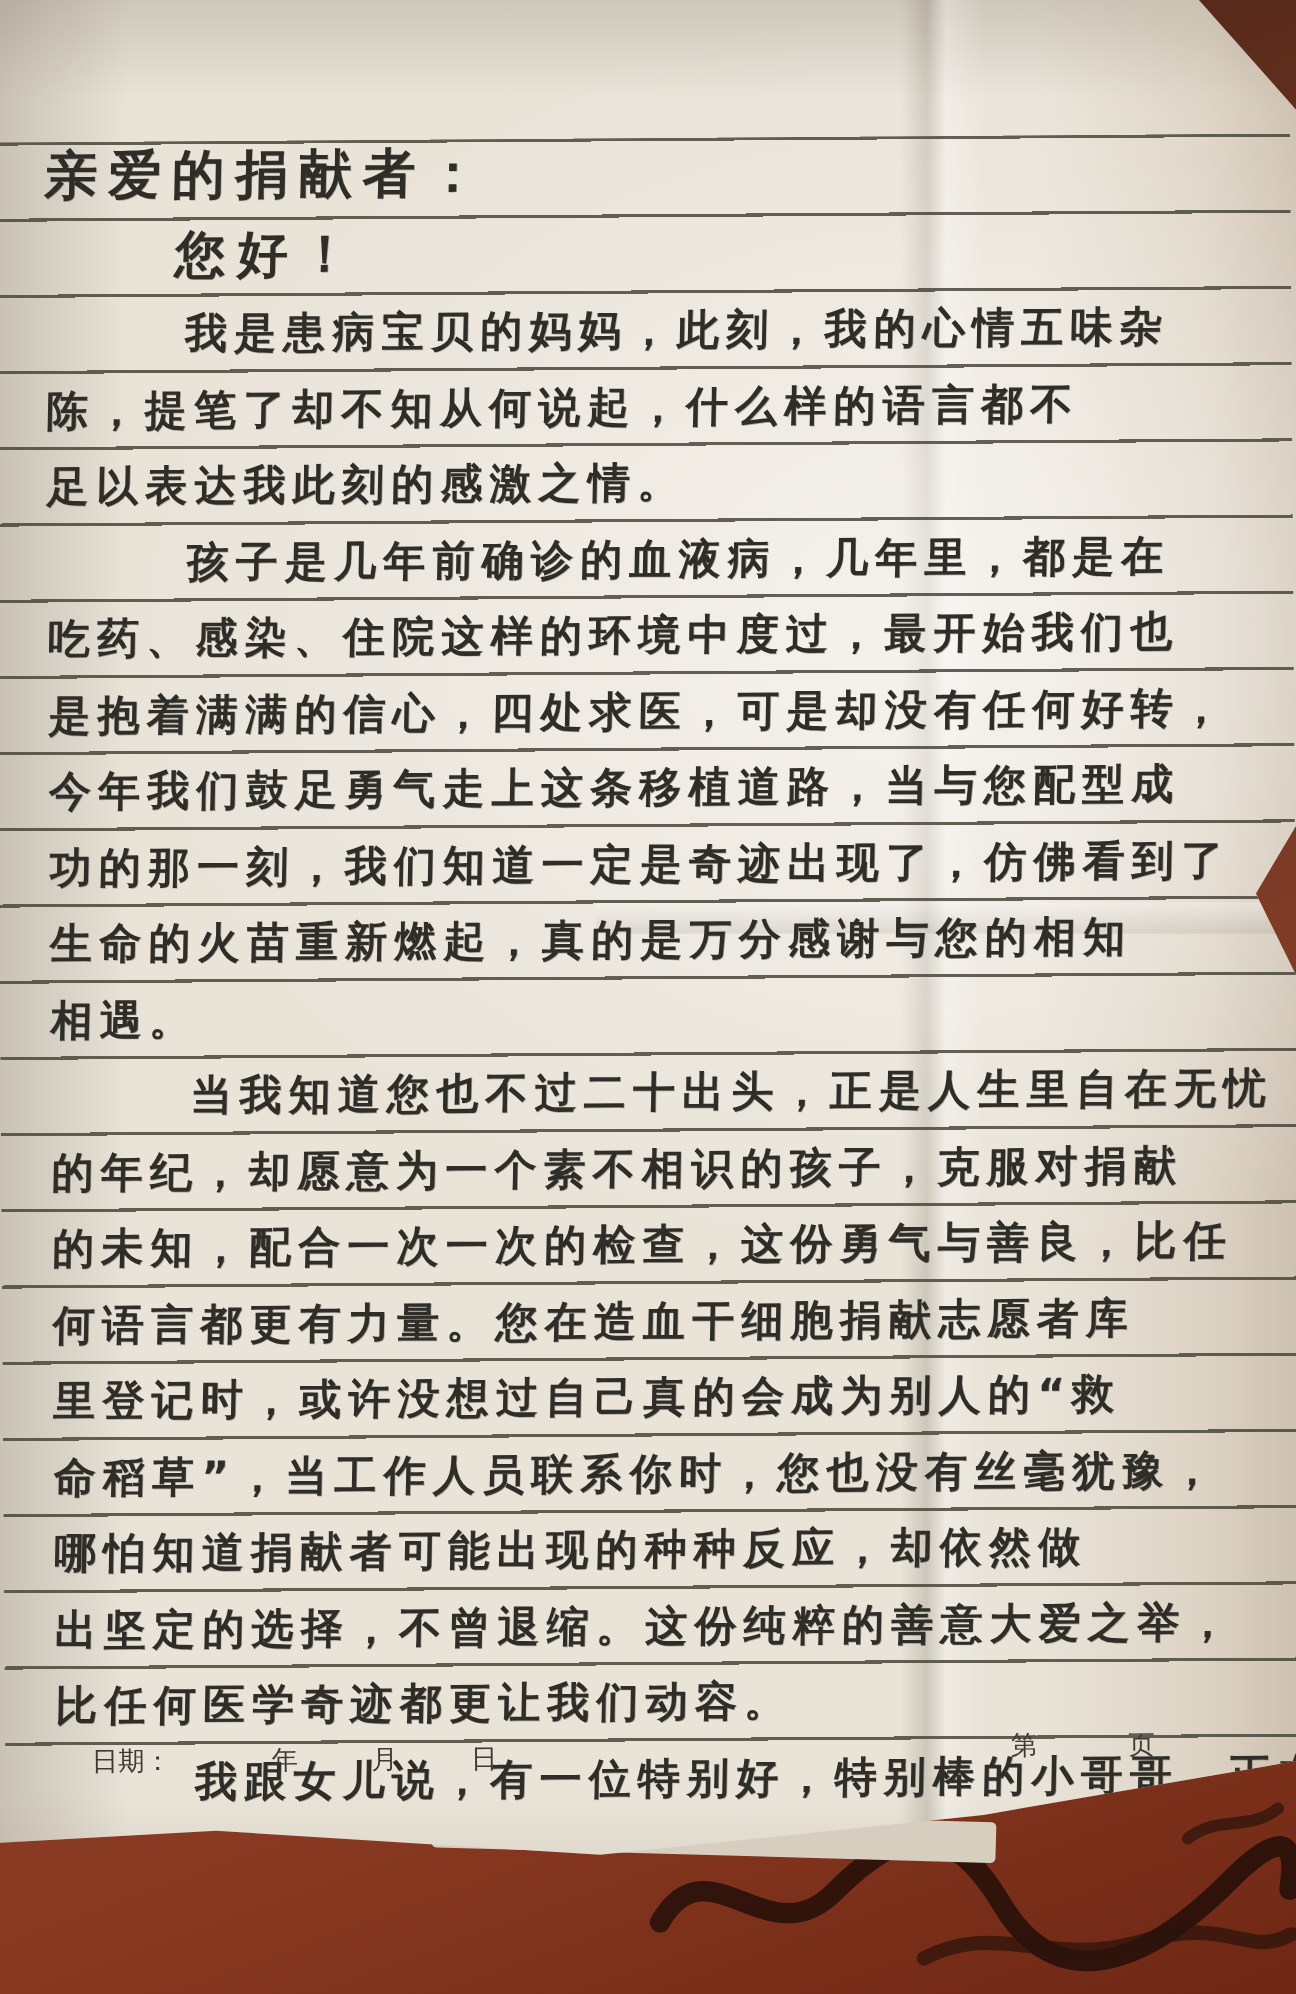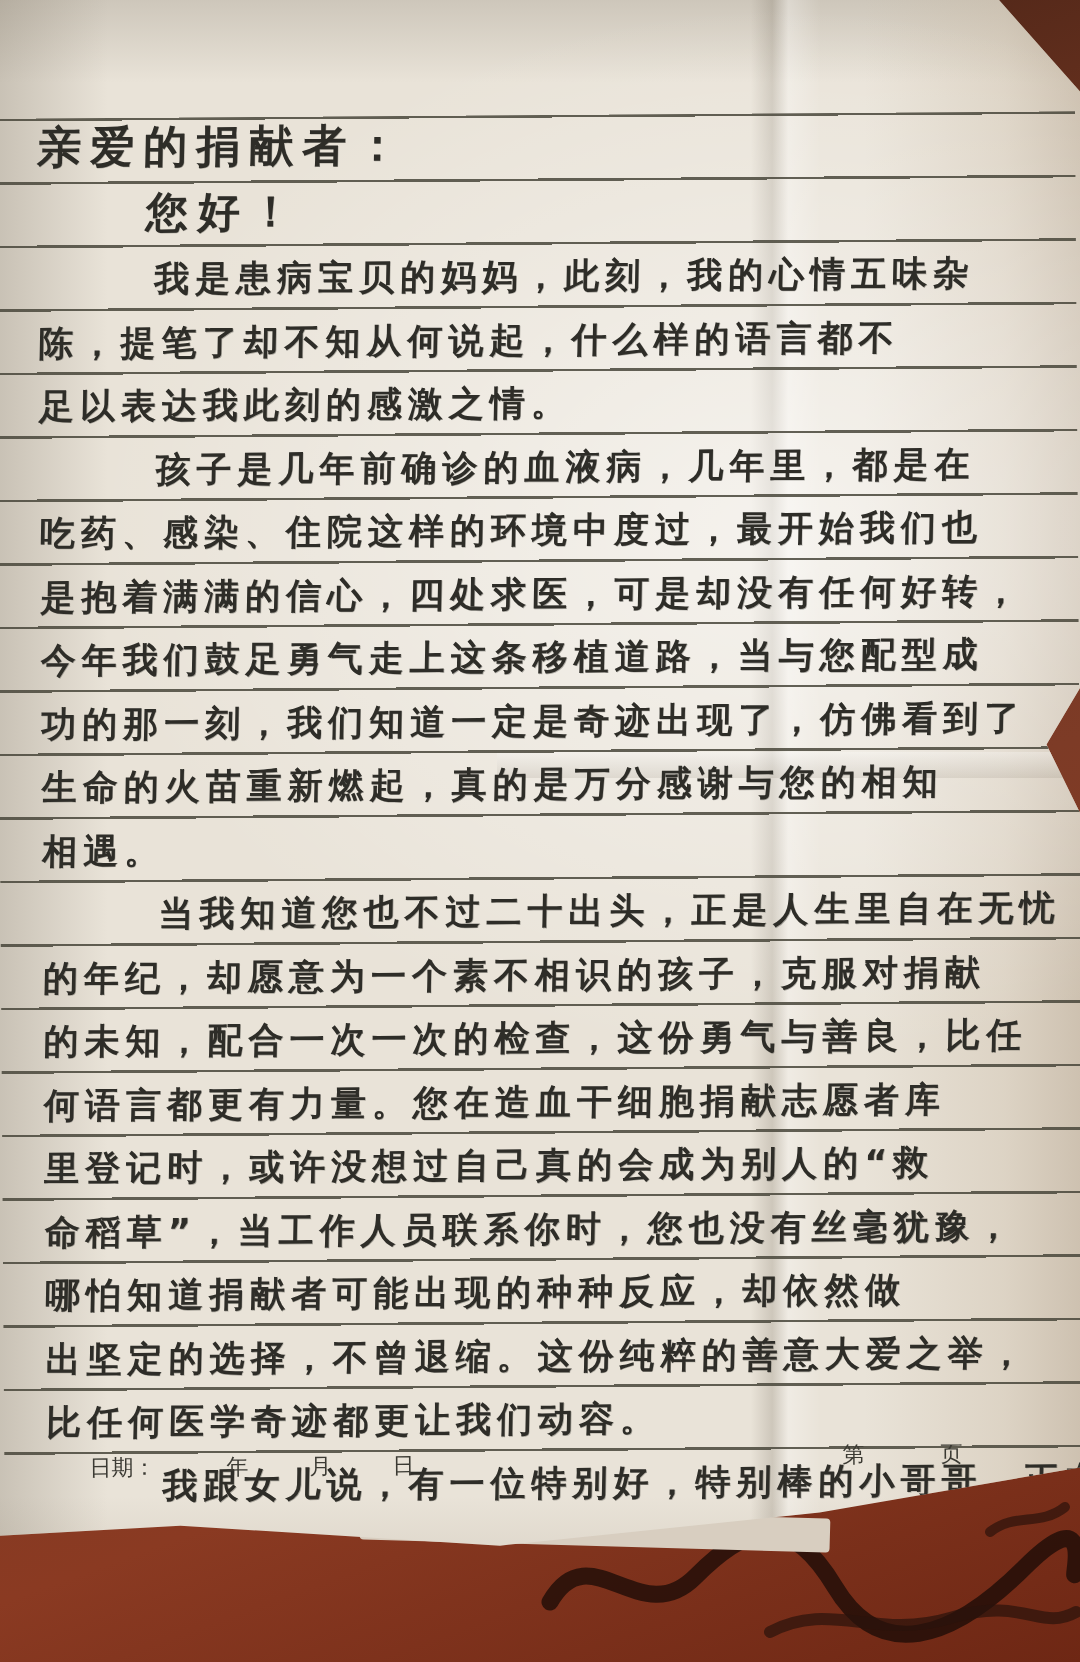--- a/index.html
+++ b/index.html
@@ -32,21 +32,21 @@
     position:absolute;left:42px;white-space:nowrap;
     color:#2e2d28;font-size:35px;font-weight:600;letter-spacing:6px;line-height:52px;
     transform:skewX(-1.5deg);
     text-shadow:0.6px 0.6px 0 rgba(46,45,40,0.35);
   }
   .indent{left:158px;}
   .salutation{top:118px;font-size:44px;letter-spacing:9px;}
   .greeting{top:184px;left:150px;font-size:42px;letter-spacing:10px;}
   .footer{position:absolute;left:0;right:0;top:1450px;height:40px;color:#3b3a33;font-size:22px;}
   .footer span{position:absolute;}
-  .f-date{left:85px;}  .f-year{left:222px;}  .f-month{left:305px;}  .f-day{left:388px;}
+  .f-date{left:72px;}  .f-year{left:222px;}  .f-month{left:305px;}  .f-day{left:388px;}
   .f-page-pre{left:838px;top:-8px;}  .f-page-suf{left:936px;top:-8px;}
 </style>
 </head>
 <body>
 
 <svg class="scribble" viewBox="0 0 560 190" aria-hidden="true">
   <path d="M30 130 C70 60, 120 160, 175 105 S 270 40, 315 115 S 430 170, 505 95 S 548 120, 556 100" stroke="#1e0d08" stroke-width="17" fill="none" opacity="0.8" stroke-linecap="round"></path>
   <path d="M250 160 C310 128, 355 168, 430 146 S 520 160, 556 140" stroke="#2a120c" stroke-width="12" fill="none" opacity="0.7" stroke-linecap="round"></path>
   <path d="M470 60 C495 40, 520 55, 545 35" stroke="#1e0d08" stroke-width="10" fill="none" opacity="0.6" stroke-linecap="round"></path>
 </svg>

